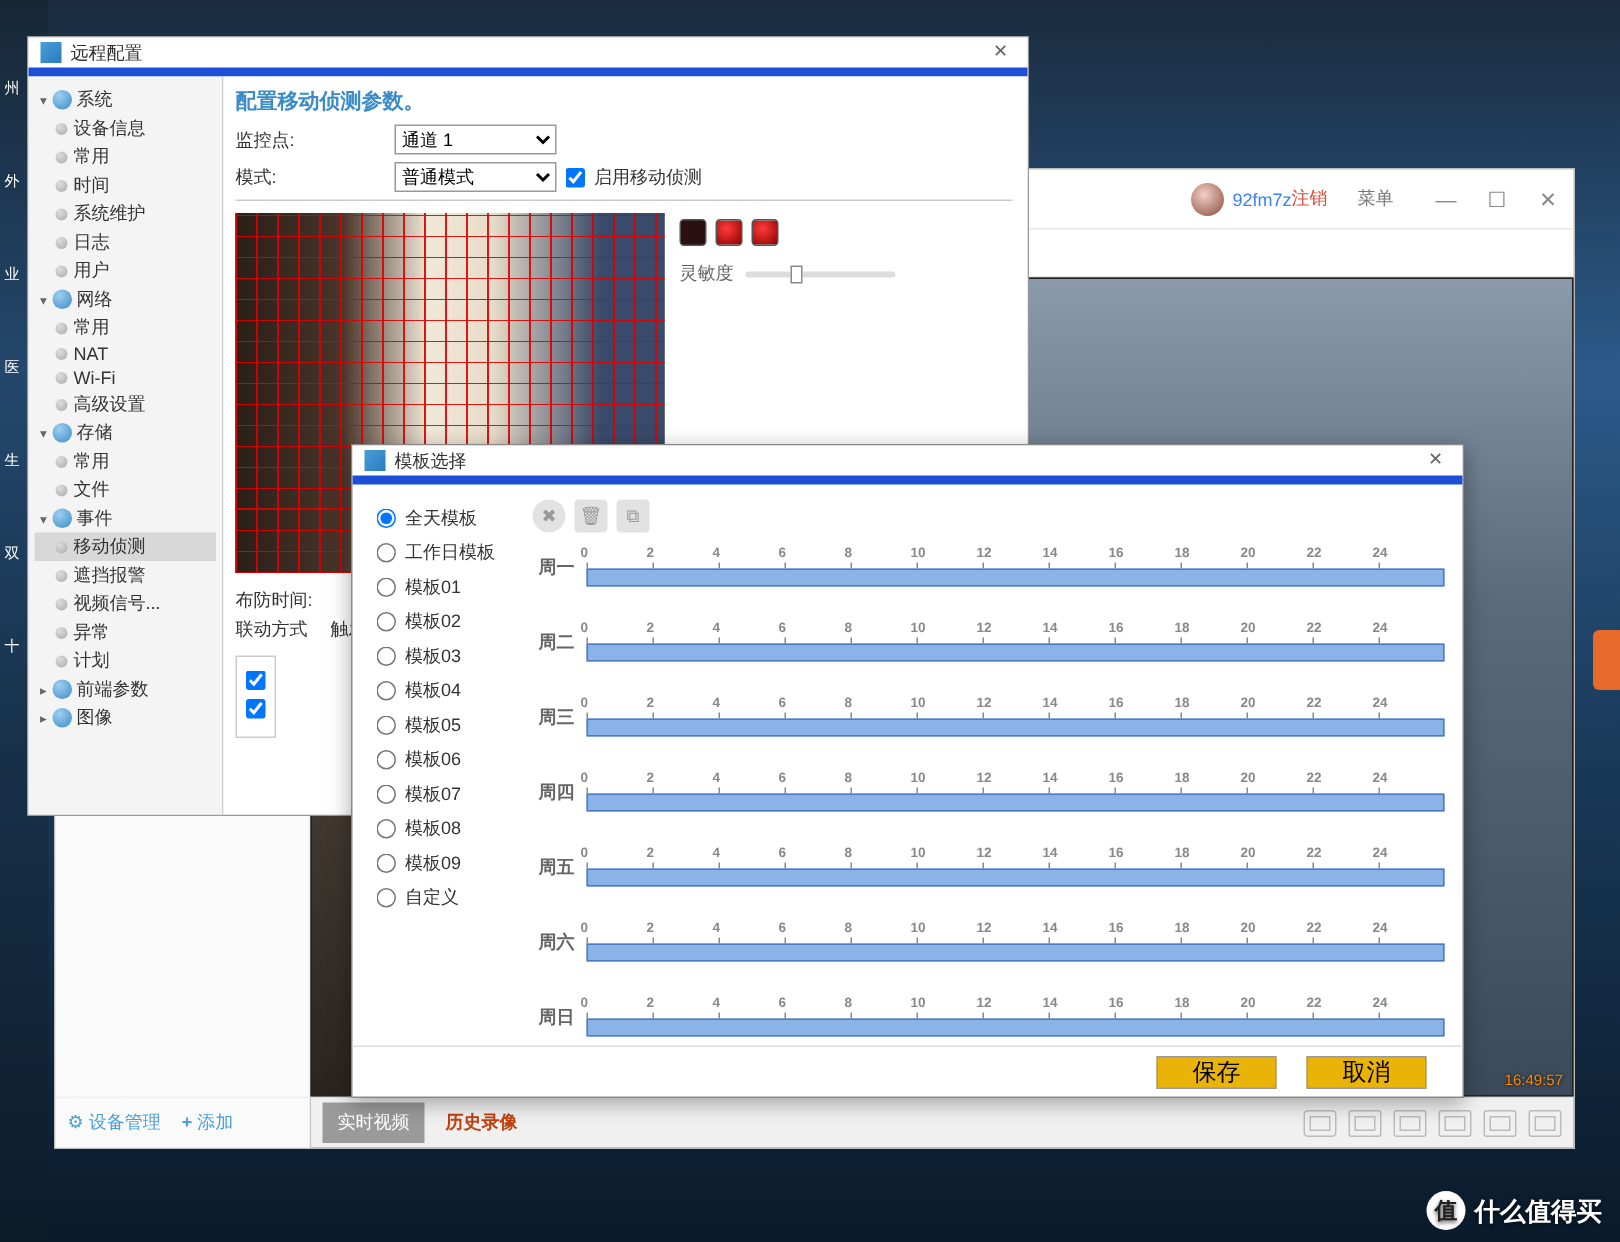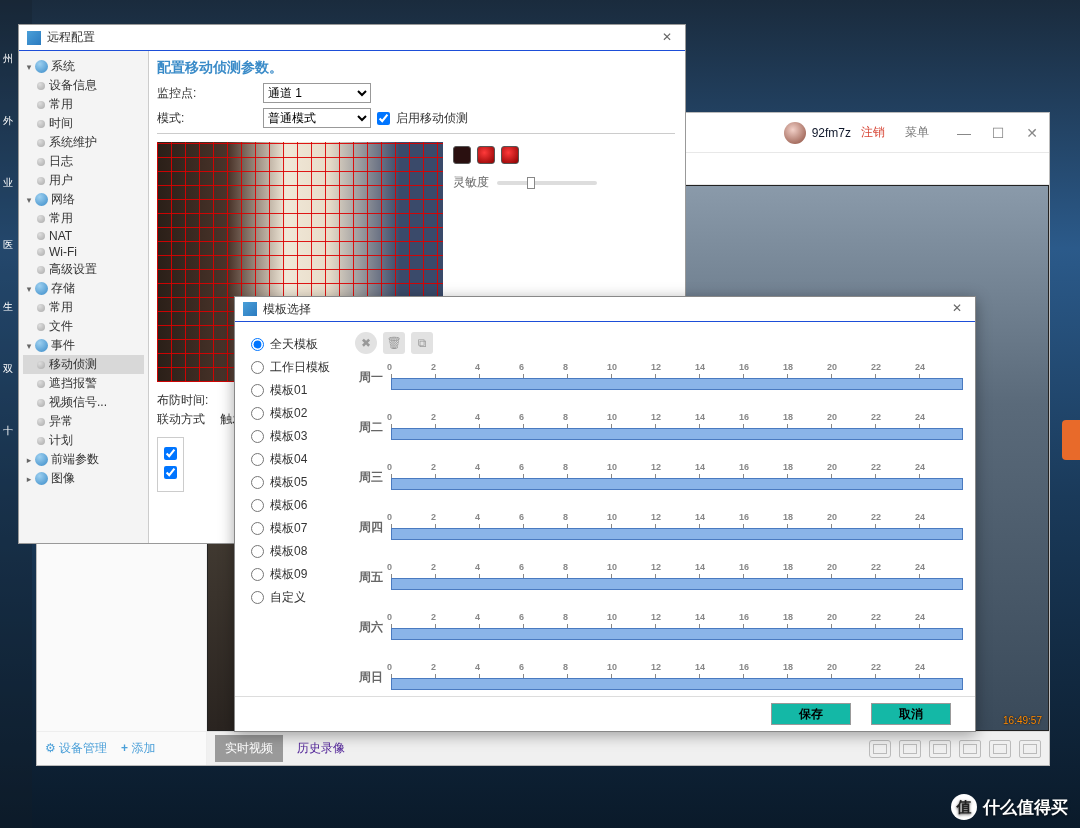--- a/index.html
+++ b/index.html
@@ -2,21 +2,21 @@
 <html><head>
 <meta charset="utf-8">
 <style>
 * { box-sizing: border-box; margin: 0; padding: 0; font-family: "Microsoft YaHei", Arial, sans-serif; }
 body { width: 1080px; height: 828px; overflow: hidden; background: linear-gradient(180deg, #1a2b3d 0%, #2b5a8a 30%, #1a3a5a 60%, #0a1a2a 100%); position: relative; font-size: 12px; color: #333; }
 .bg-strip { position: absolute; left: 0; width: 32px; height: 828px; background: rgba(20,30,40,0.3); color: #fff; font-size: 10px; padding-top: 4px; }
 .bg-strip div { margin: 48px 0 6px 3px; }
 
 
 .win-remote { position: absolute; left: 18px; top: 24px; width: 668px; height: 520px; background: #fff; border: 1px solid #999; display: flex; flex-direction: column; }
-.win-titlebar { height: 26px; background: #fff; border-bottom: 1px solid #1d4ed8; display: flex; align-items: center; padding: 0 8px; }
+.win-titlebar { height: 26px; background: #fff; border-bottom: 6px solid #1d4ed8; display: flex; align-items: center; padding: 0 8px; }
 .win-titlebar .tlogo { width: 14px; height: 14px; background: linear-gradient(135deg,#4a9fd8,#2b7bc0); margin-right: 6px; }
 .win-titlebar .ttitle { flex: 1; font-size: 12px; }
 .win-titlebar .tclose { width: 20px; height: 20px; text-align: center; line-height: 18px; color: #666; cursor: pointer; }
 .win-body { flex: 1; display: flex; }
 .tree { width: 130px; background: #f4f4f4; border-right: 1px solid #ccc; padding: 6px 4px; overflow: auto; }
 .tree-item { display: flex; align-items: center; padding: 1px 0; cursor: pointer; white-space: nowrap; }
 .tree-item .arrow { width: 12px; text-align: center; color: #666; font-size: 9px; }
 .tree-item .globe { width: 13px; height: 13px; border-radius: 50%; background: radial-gradient(circle at 35% 30%, #9dd0f0, #3a8bc8); margin-right: 3px; }
 .tree-item .dot { width: 8px; height: 8px; border-radius: 50%; background: radial-gradient(circle at 35% 30%, #ddd, #aaa); margin: 0 4px 0 14px; }
 .tree-item.sel { background: #d8d8d8; }
@@ -43,21 +43,21 @@
 .slider-thumb { position: absolute; left: 30%; top: -4px; width: 8px; height: 12px; background: #fff; border: 1px solid #888; }
 .sched-row { margin-top: 10px; }
 .linkage-box { border: 1px solid #ccc; margin-top: 4px; padding: 6px; display: inline-block; }
 .linkage-box label { display: block; margin: 3px 0; }
 
 
 .win-app { position: absolute; left: 36px; top: 112px; width: 1014px; height: 654px; background: #fff; border: 1px solid #bbb; display: flex; flex-direction: column; z-index: 1; }
 .app-top { height: 40px; display: flex; align-items: center; border-bottom: 1px solid #e8e8e8; }
 .app-top .spacer { flex: 1; }
 .app-top .av { width: 22px; height: 22px; border-radius: 50%; background: radial-gradient(circle at 40% 35%,#f2d0c8,#8a4a3a); margin-right: 6px; }
-.app-top .un { color: #0f172a; margin-right: 10px; }
+.app-top .un { color: #3b82f6; }
 .app-top .lo { color: #d84a3a; margin-right: 20px; }
 .app-top .menu { color: #777; margin-right: 18px; }
 .app-top .wbtn { width: 34px; text-align: center; color: #888; font-size: 14px; cursor: pointer; }
 .app-tabs { height: 32px; display: flex; align-items: flex-end; border-bottom: 1px solid #e8e8e8; }
 .app-tabs .tab { padding: 7px 20px; color: #888; border-right: 1px solid #eee; }
 .app-body { flex: 1; display: flex; }
 .app-side { width: 170px; border-right: 1px solid #eee; background: #fafafa; display: flex; flex-direction: column; }
 .app-side .fav { padding: 8px; color: #666; border-bottom: 1px solid #eee; }
 .app-side .fav::before { content: '▸ '; color: #bbb; }
 .app-side .fill { flex: 1; }
@@ -67,21 +67,21 @@
 .app-side .foot span:last-child { color: #4a9fd8; }
 .app-side .foot span:last-child::before { content: '+ '; font-weight: bold; }
 .app-main { flex: 1; display: flex; flex-direction: column; background: #3a3a3a; }
 .cam-row { flex: 1; display: flex; }
 .cam { flex: 1; border: 1px solid #222; background: linear-gradient(180deg,#6a6055 0%,#4a4238 50%,#2a2420 100%); position: relative; }
 .cam:nth-child(2) { background: linear-gradient(180deg,#8a9aaa 0%,#5a6a7a 40%,#3a4a5a 100%); }
 .cam .ts { position: absolute; bottom: 4px; right: 6px; color: #ff8a00; font-size: 10px; text-shadow: 0 0 2px #000; }
 .cam .ci { position: absolute; top: 6px; right: 6px; width: 18px; height: 18px; border-radius: 50%; background: radial-gradient(circle,#2bd4d4,#0a7a8a); border: 2px solid #fff; }
 .app-foot { height: 34px; background: #f0f0f0; display: flex; align-items: center; padding: 16px 8px; gap: 4px; border-top: 1px solid #ddd; }
 .app-foot .ftab { padding: 5px 10px; background: #9a9a9a; color: #fff; font-size: 12px; }
-.app-foot .ftab.off { background: transparent; color: #4c1d95; }
+.app-foot .ftab.off { background: transparent; color: #c2410c; font-weight: bold; }
 .app-foot .spacer { flex: 1; }
 .grid-icon { width: 22px; height: 18px; border: 1px solid #bbb; border-radius: 2px; display: inline-block; margin-left: 4px; position: relative; }
 .grid-icon::before { content: ''; position: absolute; inset: 3px; border: 1px solid #bbb; }
 
 
 .win-tpl { position: absolute; left: 234px; top: 296px; width: 742px; height: 436px; background: #fff; border: 1px solid #888; z-index: 10; box-shadow: 0 3px 14px rgba(0,0,0,0.35); display: flex; flex-direction: column; }
 .tpl-body { flex: 1; display: flex; padding: 10px 12px 4px 16px; gap: 8px; }
 .tpl-left { width: 96px; display: flex; flex-direction: column; gap: 6px; padding-top: 4px; }
 .tpl-radio { display: flex; align-items: center; gap: 6px; cursor: pointer; }
 .tpl-radio input { width: 13px; height: 13px; }
@@ -91,21 +91,21 @@
 .sched-list { display:flex;flex-direction:column;gap:20px;font-weight:bold;}
 .day-row { display: flex; align-items: center; gap:8px;}
 .day-label { width: 28px; color: #666; text-align: right; }
 .timeline { flex: 1; height: 30px; position: relative; }
 .timeline .ticks { position: absolute; inset: 0; display: flex; }
 .timeline .ticks div { flex: 1; position: relative; }
 .timeline .ticks div::before { content: attr(data-h); position: absolute; top: 0; left: -4px; font-size: 9px; color: #888; }
 .timeline .ticks div::after { content: ''; position: absolute; top: 12px; left: 0; width: 1px; height: 4px; background: #888; }
 .timeline .bar { position: absolute; left: 0; right: 0; top: 16px; height: 12px; background: #8ab4e8; border: 1px solid #4a7ac0; }
 .tpl-foot { height: 36px; display: flex; justify-content: flex-end; align-items: center; gap: 20px; padding: 0 24px; border-top: 1px solid #ddd; }
-.btn { min-width: 80px; height: 22px; border: 1px solid #999; background: #14b8a6; cursor: pointer; font-size: 12px; font-weight: bold; }
+.btn { min-width: 80px; height: 22px; border: 1px solid #999; background: #eab308; cursor: pointer; font-size: 16px; }
 
 .wm { position: absolute; right: 12px; bottom: 8px; color: #fff; font-size: 17px; display: flex; align-items: center; gap: 6px; text-shadow: 0 1px 3px rgba(0,0,0,0.7); z-index: 50; font-weight: bold; }
 .wm .c { width: 26px; height: 26px; border-radius: 50%; background: #fff; color: #222; display: flex; align-items: center; justify-content: center; font-weight: bold; font-size: 15px; }
 .side-orange { position: absolute; right: 0; top: 420px; width: 18px; height: 40px; background: #e86a2a; z-index: 5; border-radius: 4px 0 0 4px; }
 </style>
 </head>
 <body>
 
 <div class="bg-strip">
   <div>州</div>

